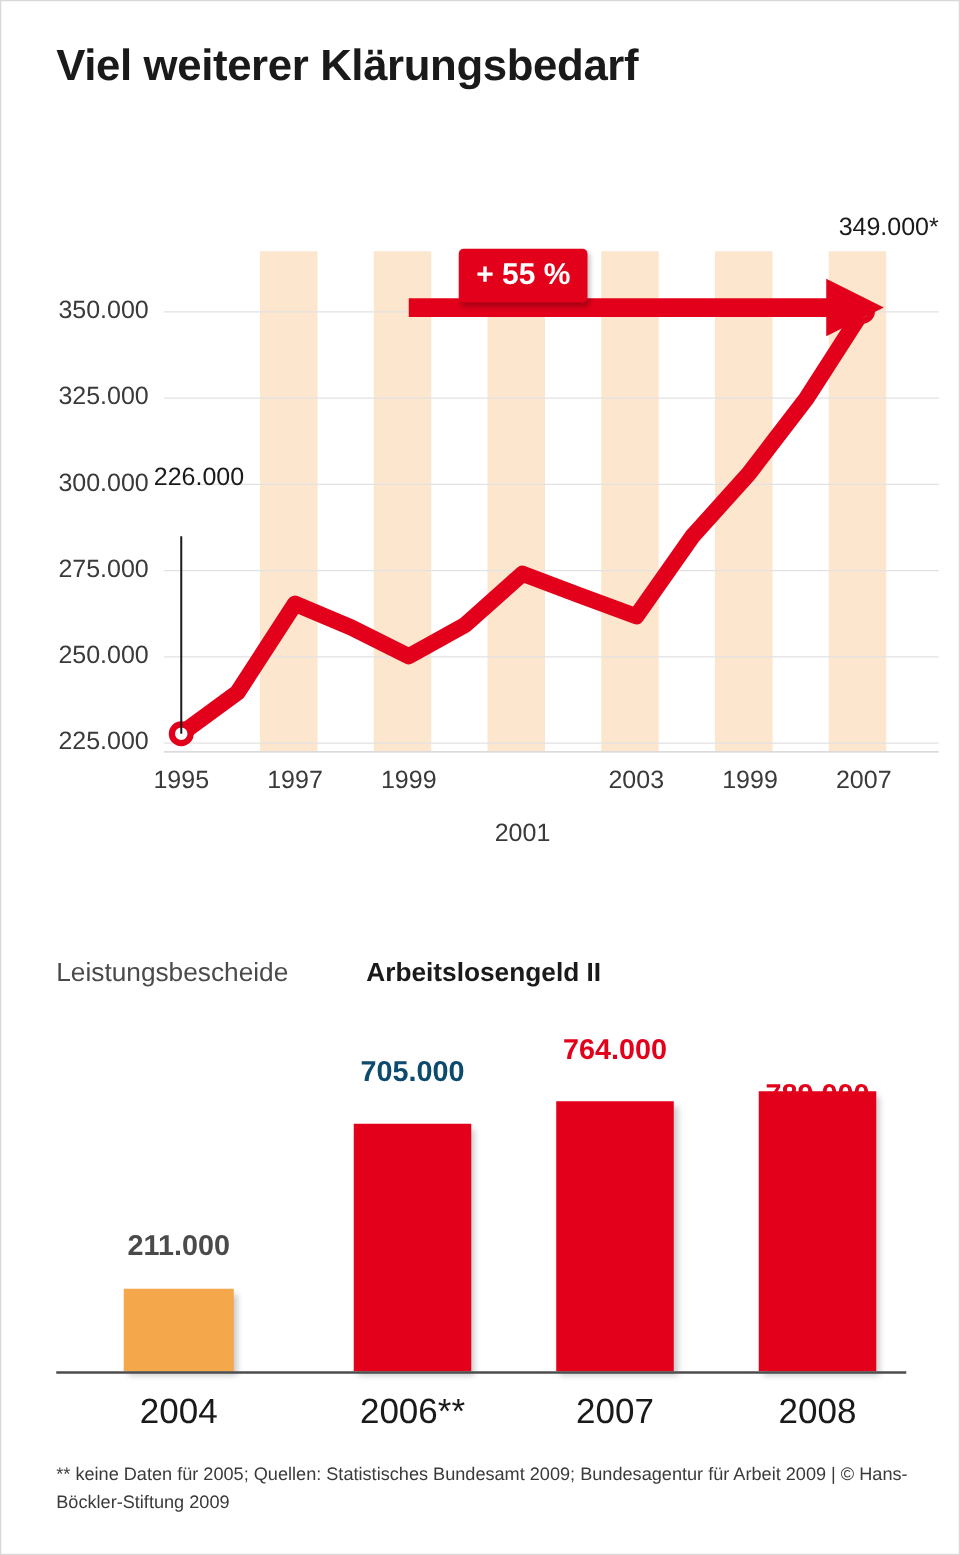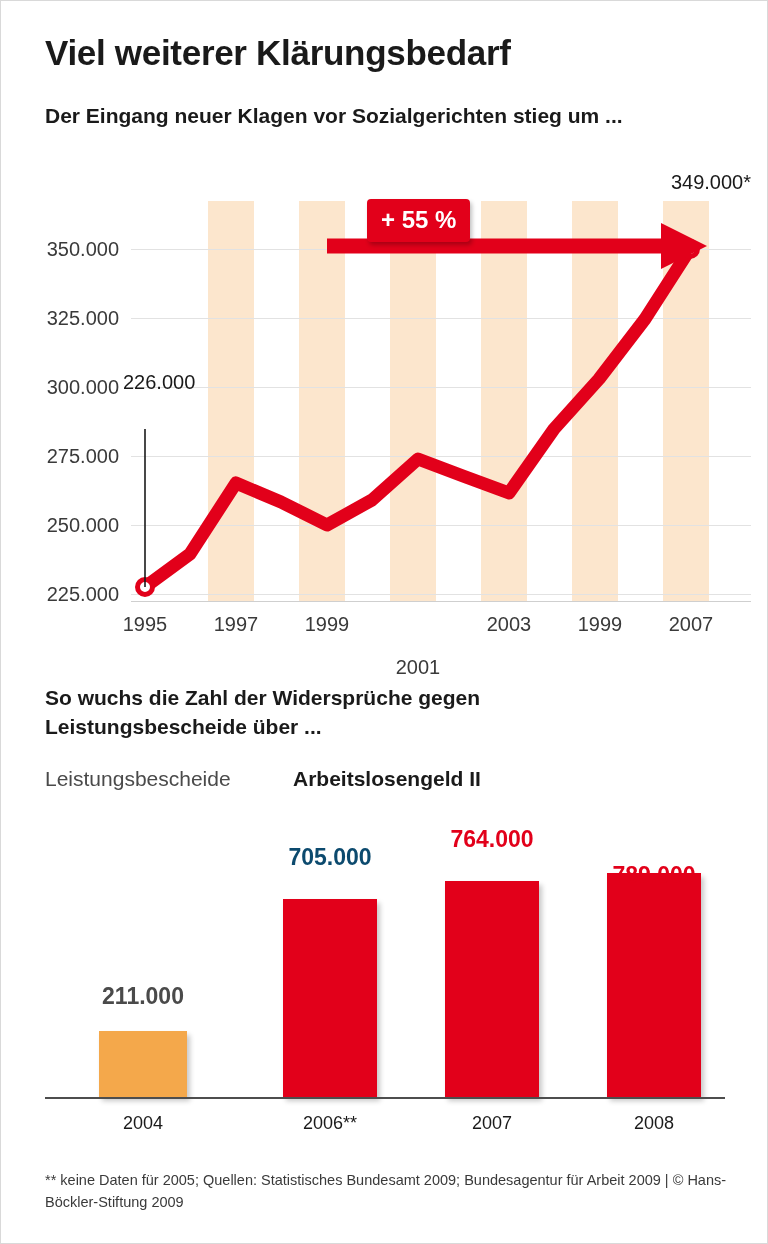--- a/index.html
+++ b/index.html
@@ -194,21 +194,21 @@
     position: absolute;
     transform: translateX(-50%);
     font-size: 23px;
     font-weight: bold;
     white-space: nowrap;
   }
   .c2cat {
     position: absolute;
     top: 312px;
     transform: translateX(-50%);
-    font-size: 18px;
+    font-size: 28px;
     color: #1a1a1a;
   }
 
   
   .source {
     position: absolute;
     left: 0;
     top: 1168px;
     width: 690px;
     font-size: 14.5px;
@@ -216,21 +216,20 @@
     line-height: 22px;
   }
 </style>
 </head>
 <body>
 
 <div class="page">
   <div class="inner">
 
     <div class="title">Viel weiterer Klärungsbedarf</div>
-    <div class="subtitle">Der Eingang neuer Klagen vor Sozialgerichten stieg um ...</div>
 
     <div class="chart1">
 
       <div class="c1-plot">
 
         <div class="bandbar" style="left:77px; height:400px;"></div>
         <div class="bandbar" style="left:168px; height:400px;"></div>
         <div class="bandbar" style="left:259px; height:400px;"></div>
         <div class="bandbar" style="left:350px; height:400px;"></div>
         <div class="bandbar" style="left:441px; height:400px;"></div>
@@ -276,21 +275,20 @@
       <div class="c1-axis"></div>
       <div class="xtick" style="left:100px;">1995</div>
       <div class="xtick" style="left:191px;">1997</div>
       <div class="xtick" style="left:282px;">1999</div>
       <div class="xtick" style="left:373px;margin-top:43px;">2001</div>
       <div class="xtick" style="left:464px;">2003</div>
       <div class="xtick" style="left:555px;">1999</div>
       <div class="xtick" style="left:646px;">2007</div>
     </div>
 
-    <div class="sect2-title">So wuchs die Zahl der Widersprüche gegen Leistungsbescheide über ...</div>
     <div class="grp-label-a">Leistungsbescheide</div>
     <div class="grp-label-b">Arbeitslosengeld II</div>
 
     <div class="chart2">
 
       <div class="c2bar" style="left:54px; width:88px; height:66px; background:#f4a84b;"></div>
       <div class="c2val" style="left:98px; top:182px; color:#4a4a4a;">211.000</div>
 
       <div class="c2bar" style="left:238px; width:94px; height:198px; background:#e2001a;"></div>
       <div class="c2val" style="left:285px; top:43px; color:#0c4a6e;">705.000</div>

